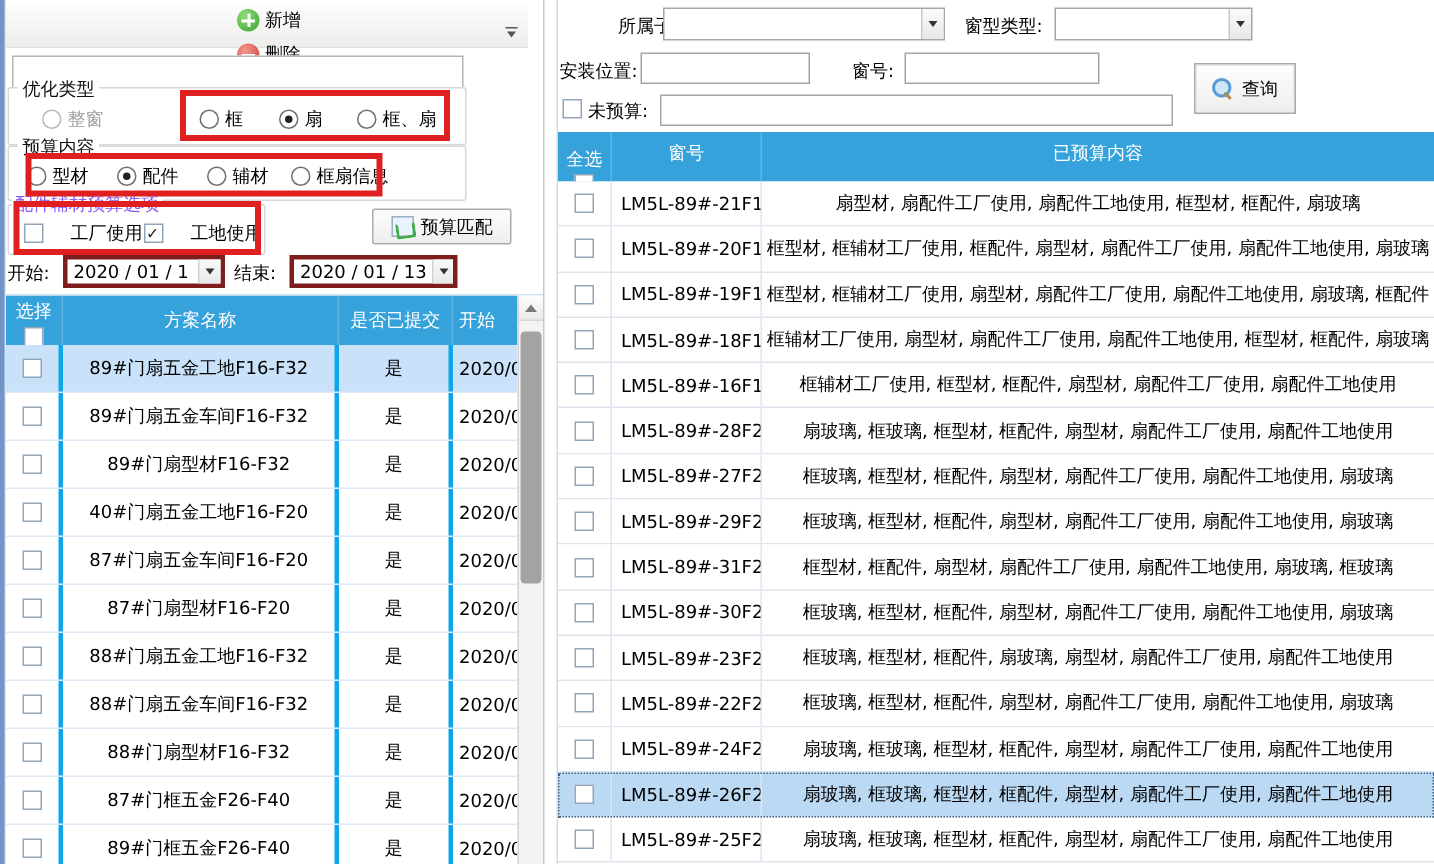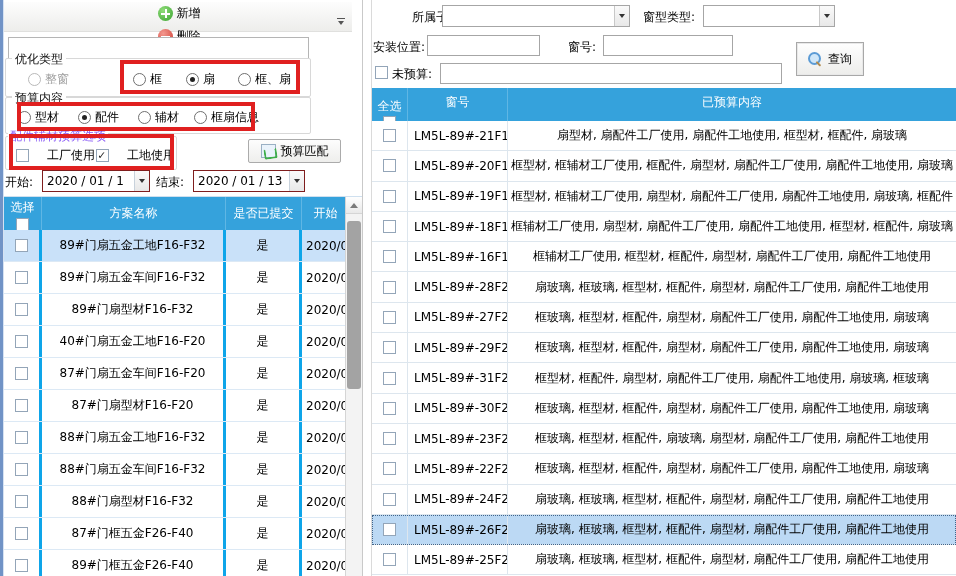--- a/index.html
+++ b/index.html
@@ -68,32 +68,32 @@
 
   .match-btn { position:absolute; left:204px; top:139px; width:93px; height:24px;
     background:linear-gradient(#fdfdfd,#eeeeec); border:1px solid #ababab; border-radius:2px;
     display:flex; align-items:center; justify-content:center; gap:5px;margin-left:40px; }
   .ico-match { width:15px; height:14px; background:#eaf3fb; border:1px solid #9ab0c4; position:relative; }
   .ico-match::after { content:""; position:absolute; left:2px; top:3px; width:9px; height:7px;
     border:2px solid #3fae4a; border-radius:2px; transform:rotate(-8deg); border-top-color:transparent; }
 
   .date-row { position:absolute; left:0; top:170px; width:307px; height:24px; }
   .date-label { position:absolute; top:4px; }
-  .datepicker { position:absolute; top:0; height:22px; border:1px solid #7f1d1d; background:#fff; display:flex; align-items:center; }
+  .datepicker { position:absolute; top:0; height:22px; border:3px solid #7f1d1d; background:#fff; display:flex; align-items:center; }
   .dp-val { flex:1; padding:0 4px; font-size:12px; white-space:nowrap; }
   .dp-btn { width:15px; height:100%; border-left:1px solid #c8d2dc; background:linear-gradient(#fafafa,#e8e8e8); display:flex; align-items:center; justify-content:center; }
   .dp-btn::after { content:""; width:0; height:0; border-left:3px solid transparent; border-right:3px solid transparent; border-top:4px solid #333; }
 
   
   .th-blue { background:#35a2dc; color:#fff; }
   
   .ltable { position:absolute; left:0; top:196px; width:358px; height:380px; overflow:hidden; border-top:1px solid #cfe0ef; }
   .lhead { position:absolute; left:0; top:0; width:341px; height:33px; display:flex; }
   .lh { border-right:1px solid #5fb6e4; padding-top:2px; text-align:center; overflow:hidden; white-space:nowrap; }
-  .lh0 { width:38px; } .lh1 { width:184px; line-height:29px; } .lh2 { width:76px; line-height:29px; } .lh3 { width:43px; line-height:29px; text-align:center; padding-left:4px; border-right:none; }
+  .lh0 { width:38px; } .lh1 { width:184px; line-height:29px; } .lh2 { width:76px; line-height:29px; } .lh3 { width:43px; line-height:29px; text-align:left; padding-left:4px; border-right:none; }
   .lh0 .cb { margin-top:2px; }
   .lrows { position:absolute; left:0; top:33px; width:341px; }
   .lrow { display:flex; height:32px; border-bottom:1px solid #dcE9f5; background:#fff; align-items:center; }
   .lrow.sel { background:#c9e1f9; }
   .lc { border-right:3px solid #0ea5e9; height:100%; display:flex; align-items:center; justify-content:center; overflow:hidden; white-space:nowrap; }
   .lc0 { width:38px; } .lc1 { width:184px; } .lc2 { width:76px; } .lc3 { width:43px; justify-content:flex-start; padding-left:4px; border-right:none; }
   .vscroll { position:absolute; right:0; top:0; width:17px; height:380px; background:#f3f3f3; border-left:1px solid #d5d5d5; }
   .vs-up { height:17px; background:linear-gradient(#fefefe,#e9e9e9); border-bottom:1px solid #d5d5d5; display:flex; align-items:center; justify-content:center; }
   .vs-up::after { content:""; width:0; height:0; border-left:4px solid transparent; border-right:4px solid transparent; border-bottom:5px solid #7a7a7a; }
   .vs-thumb { position:absolute; left:1px; right:1px; top:24px; height:168px; background:#a3a3a3; border-radius:3px; }

